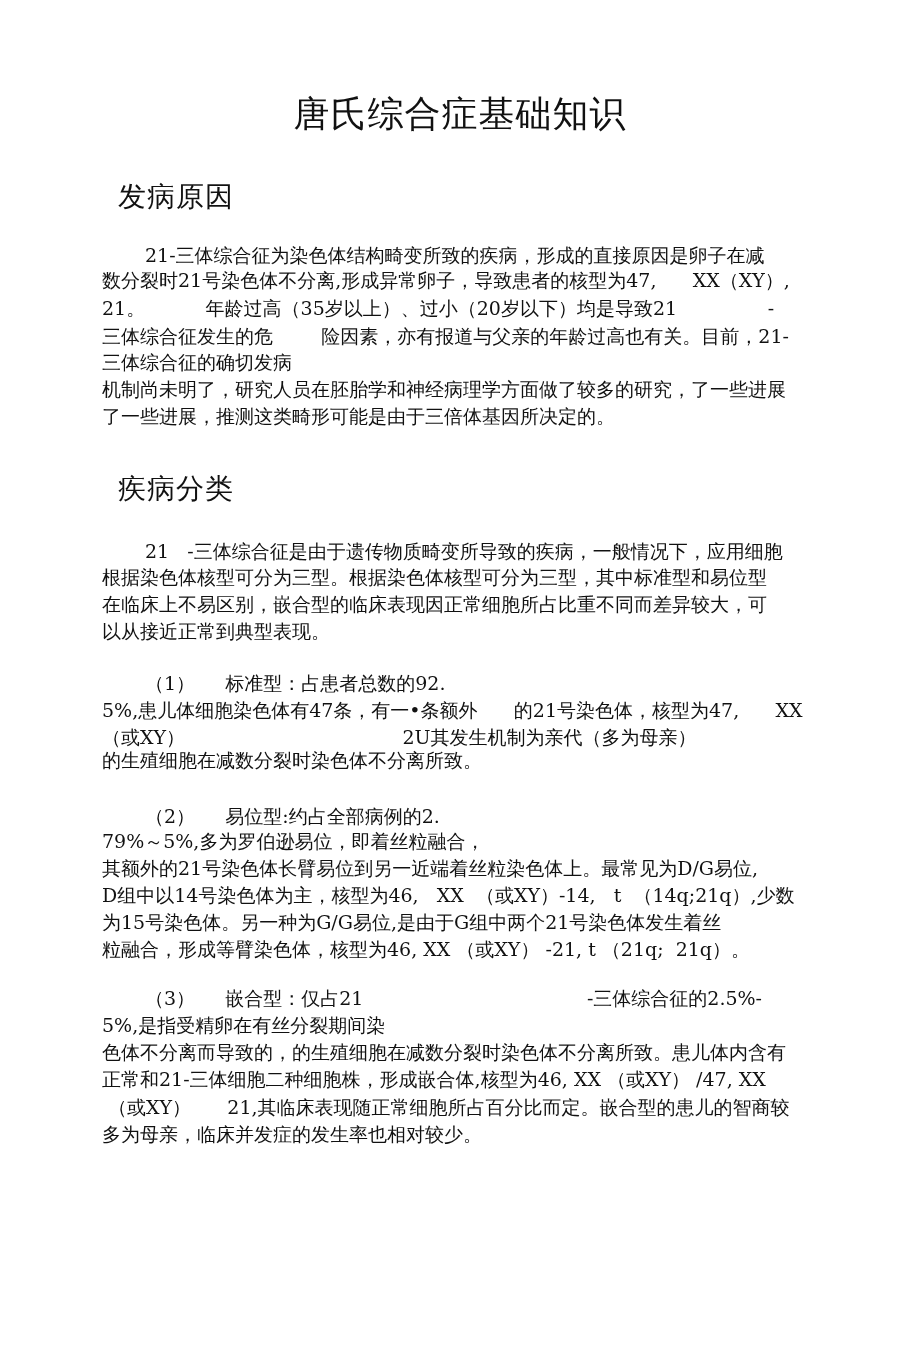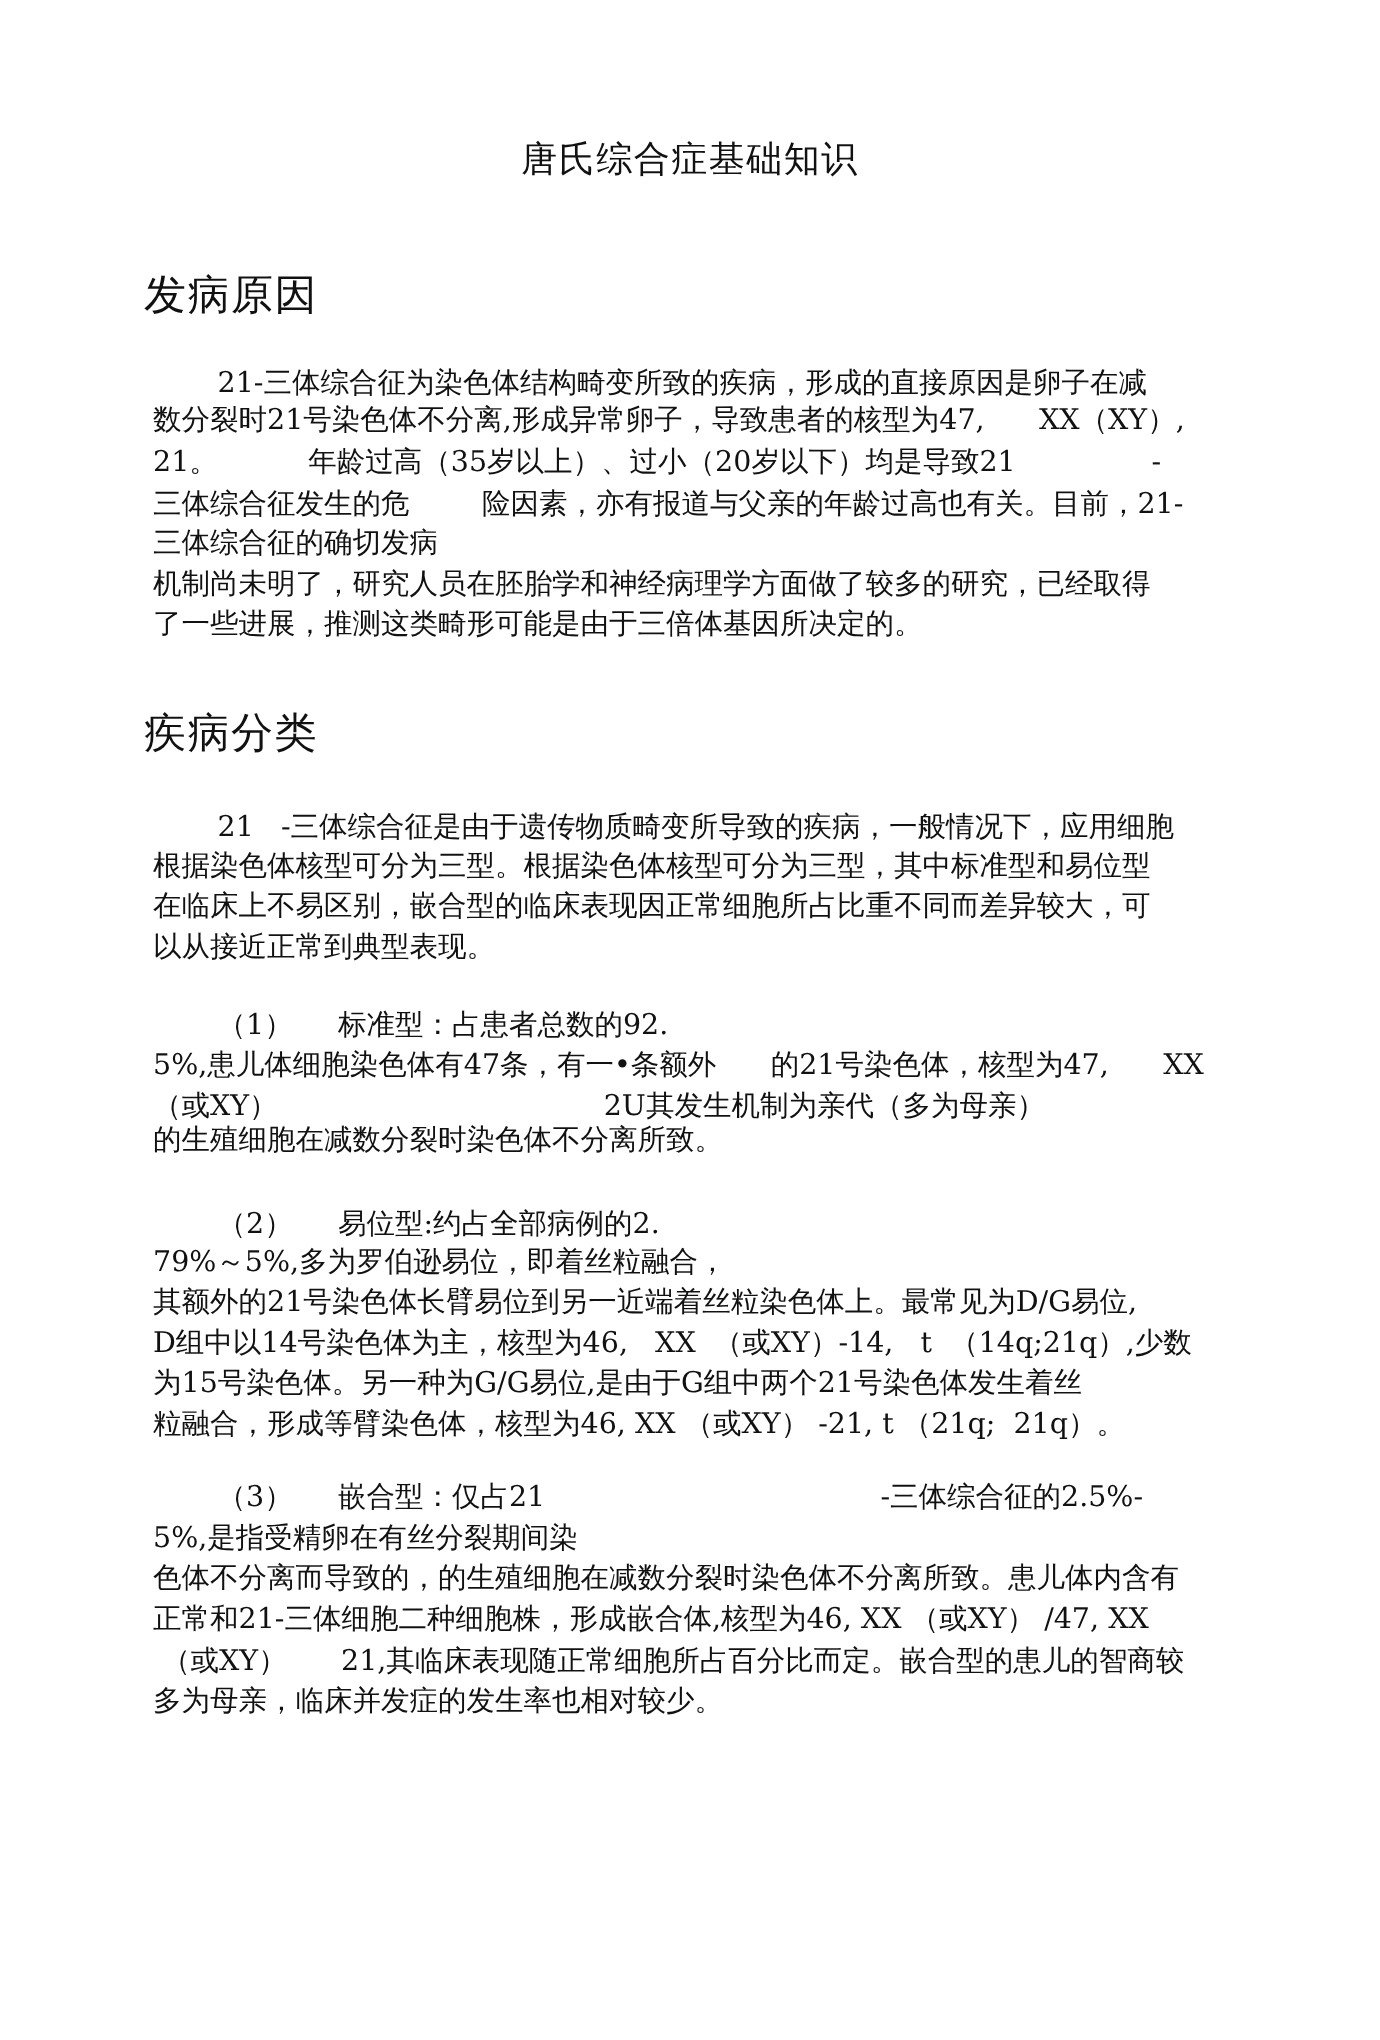--- a/index.html
+++ b/index.html
@@ -1,37 +1,37 @@
 <!DOCTYPE html>
 <html><head>
 <meta charset="utf-8">
 <style>
   html, body { margin: 0; padding: 0; background: #ffffff; }
   body { width: 920px; height: 1360px; position: relative; overflow: hidden;
          font-family: "DejaVu Serif", "Liberation Serif", serif; color: #111; }
   .title { position: absolute; top: 90px; left: 0; width: 920px; text-align: center;
-           font-size: 24px; font-family: "DejaVu Sans", sans-serif; letter-spacing: 1px; }
-  .heading { position: absolute; left: 96px; font-size: 28px;
+           font-size: 36px; font-family: "DejaVu Sans", sans-serif; letter-spacing: 1px; }
+  .heading { position: absolute; left: 118px; font-size: 28px;
              font-family: Liberation Mono, monospace; letter-spacing: 1px; }
   .line { position: absolute; left: 102px; font-size: 19px; white-space: pre; line-height: 20px; }
   .ind { left: 145px; }
 </style>
 </head>
 <body>
 
 <div class="title">唐氏综合症基础知识</div>
 
 <div class="heading" style="top:178px">发病原因</div>
 
 <div class="line ind" style="top:245px">21-三体综合征为染色体结构畸变所致的疾病，形成的直接原因是卵子在减</div>
 <div class="line" style="top:270px">数分裂时21号染色体不分离,形成异常卵子，导致患者的核型为47,      XX（XY）,</div>
 <div class="line" style="top:298px">21。          年龄过高（35岁以上）、过小（20岁以下）均是导致21               -</div>
 <div class="line" style="top:326px">三体综合征发生的危        险因素，亦有报道与父亲的年龄过高也有关。目前，21-</div>
 <div class="line" style="top:352px">三体综合征的确切发病</div>
-<div class="line" style="top:379px">机制尚未明了，研究人员在胚胎学和神经病理学方面做了较多的研究，已经取得</div>
+<div class="line" style="top:379px">机制尚未明了，研究人员在胚胎学和神经病理学方面做了较多的研究，了一些进展</div>
 <div class="line" style="top:406px">了一些进展，推测这类畸形可能是由于三倍体基因所决定的。</div>
 
 <div class="heading" style="top:470px">疾病分类</div>
 
 <div class="line ind" style="top:541px">21   -三体综合征是由于遗传物质畸变所导致的疾病，一般情况下，应用细胞</div>
 <div class="line" style="top:567px">根据染色体核型可分为三型。根据染色体核型可分为三型，其中标准型和易位型</div>
 <div class="line" style="top:594px">在临床上不易区别，嵌合型的临床表现因正常细胞所占比重不同而差异较大，可</div>
 <div class="line" style="top:621px">以从接近正常到典型表现。</div>
 
 <div class="line ind" style="top:673px">（1）     标准型：占患者总数的92.</div>

